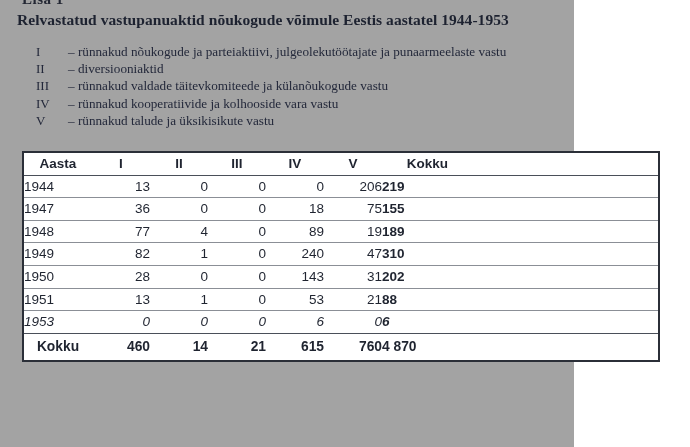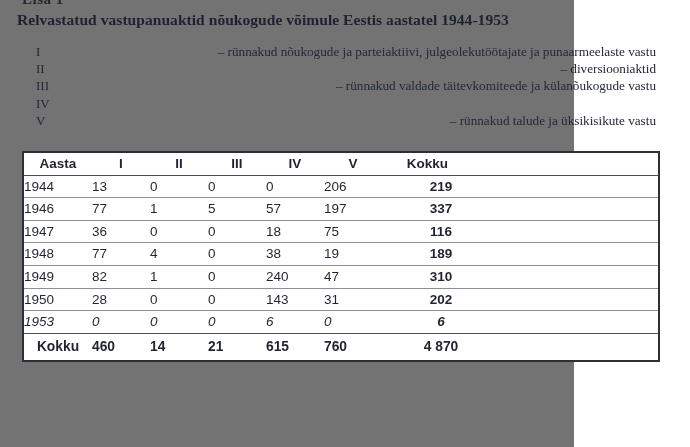--- a/index.html
+++ b/index.html
@@ -12,21 +12,21 @@
     height: 447px;
     overflow: hidden;
     font-family: "Liberation Serif", serif;
     color: #1b1f2b;
   }
 
   #page {
     position: relative;
     width: 574px;
     height: 447px;
-    background: #737373;
+    background: #a3a3a3;
   }
 
   
   .cut-heading {
     position: absolute;
     left: 22px;
     top: -9px;
     font-family: "Liberation Serif", serif;
     font-weight: bold;
     font-size: 15px;
@@ -64,21 +64,20 @@
     white-space: nowrap;
   }
   .legend-num {
     width: 32px;
     flex: 0 0 32px;
     font-size: 13px;
     color: #23283a;
   }
   .legend-desc {
     flex: 1 1 auto;
-    text-align: right;
   }
 
   
   .tbl-wrap {
     position: absolute;
     left: 22px;
     top: 151px;
     width: 638px;
     border-left: 2px solid #2b2f38;
     border-right: 2px solid #2b2f38;
@@ -124,22 +123,22 @@
 
   tbody.body-rows tr td {
     border-bottom: 1.6px solid #8b8f96;
   }
   tbody.body-rows tr:last-child td {
     border-bottom: 1.6px solid #4a4f59;
     font-style: italic;
   }
 
   td.v-year  { }
-  td.v-n     { text-align: left; }
-  td.v-total { text-align: center; padding-right: 52px; font-weight: bold; }
+  td.v-n     { text-align: right; }
+  td.v-total { text-align: left; padding-right: 52px; font-weight: bold; }
   td.v-pad   { }
 
   tbody.total-row td {
     font-weight: bold;
     height: 26px;
     line-height: 26px;
     font-size: 13.8px;
     border-bottom: none;
   }
   tbody.total-row td.v-year { text-align: center; }
@@ -161,20 +160,21 @@
     <div class="legend-row">
       <span class="legend-num">II</span>
       <span class="legend-desc"><span>–</span> <span>diversiooniaktid</span></span>
     </div>
     <div class="legend-row">
       <span class="legend-num">III</span>
       <span class="legend-desc"><span>–</span> <span>rünnakud valdade täitevkomiteede ja külanõukogude vastu</span></span>
     </div>
     <div class="legend-row">
       <span class="legend-num">IV</span>
+      <span class="legend-desc"><span>–</span> <span>rünnakud kooperatiivide ja kolhooside vara vastu</span></span>
     </div>
     <div class="legend-row">
       <span class="legend-num">V</span>
       <span class="legend-desc"><span>–</span> <span>rünnakud talude ja üksikisikute vastu</span></span>
     </div>
   </div>
 
   <div class="tbl-wrap">
     <table class="data">
       <colgroup>
@@ -204,45 +204,35 @@
           <td class="v-year">1944</td>
           <td class="v-n">13</td>
           <td class="v-n">0</td>
           <td class="v-n">0</td>
           <td class="v-n">0</td>
           <td class="v-n">206</td>
           <td class="v-total">219</td>
           <td class="v-pad"></td>
         </tr>
         <tr>
-          <td class="v-year">1946</td>
-          <td class="v-n">77</td>
-          <td class="v-n">1</td>
-          <td class="v-n">5</td>
-          <td class="v-n">57</td>
-          <td class="v-n">197</td>
-          <td class="v-total">337</td>
-          <td class="v-pad"></td>
-        </tr>
-        <tr>
           <td class="v-year">1947</td>
           <td class="v-n">36</td>
           <td class="v-n">0</td>
           <td class="v-n">0</td>
           <td class="v-n">18</td>
           <td class="v-n">75</td>
-          <td class="v-total">116</td>
+          <td class="v-total">155</td>
           <td class="v-pad"></td>
         </tr>
         <tr>
           <td class="v-year">1948</td>
           <td class="v-n">77</td>
           <td class="v-n">4</td>
           <td class="v-n">0</td>
-          <td class="v-n">38</td>
+          <td class="v-n">89</td>
           <td class="v-n">19</td>
           <td class="v-total">189</td>
           <td class="v-pad"></td>
         </tr>
         <tr>
           <td class="v-year">1949</td>
           <td class="v-n">82</td>
           <td class="v-n">1</td>
           <td class="v-n">0</td>
           <td class="v-n">240</td>
@@ -251,20 +241,30 @@
           <td class="v-pad"></td>
         </tr>
         <tr>
           <td class="v-year">1950</td>
           <td class="v-n">28</td>
           <td class="v-n">0</td>
           <td class="v-n">0</td>
           <td class="v-n">143</td>
           <td class="v-n">31</td>
           <td class="v-total">202</td>
+          <td class="v-pad"></td>
+        </tr>
+        <tr>
+          <td class="v-year">1951</td>
+          <td class="v-n">13</td>
+          <td class="v-n">1</td>
+          <td class="v-n">0</td>
+          <td class="v-n">53</td>
+          <td class="v-n">21</td>
+          <td class="v-total">88</td>
           <td class="v-pad"></td>
         </tr>
         <tr>
           <td class="v-year">1953</td>
           <td class="v-n">0</td>
           <td class="v-n">0</td>
           <td class="v-n">0</td>
           <td class="v-n">6</td>
           <td class="v-n">0</td>
           <td class="v-total">6</td>

